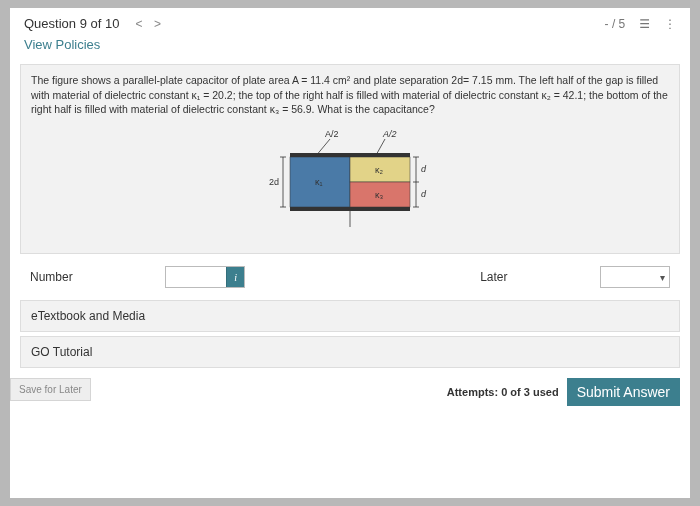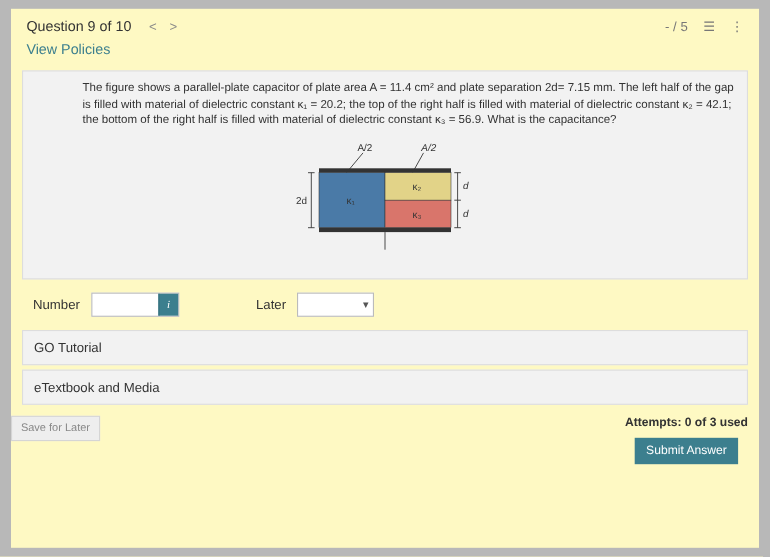--- a/index.html
+++ b/index.html
@@ -6,21 +6,21 @@
   body {
     margin: 0;
     padding: 0;
     font-family: Arial, Helvetica, sans-serif;
     background: #b8b8b8;
     width: 700px;
     height: 506px;
     overflow: hidden;
   }
   .page {
-    background: #fef9c3;
+    background: #ffffff;
     margin: 8px 10px;
     min-height: 490px;
     position: relative;
   }
   .header {
     display: flex;
     align-items: center;
     justify-content: space-between;
     padding: 8px 14px 4px 14px;
     font-size: 13px;
@@ -46,36 +46,36 @@
   .body-section {
     background: #f2f2f2;
     margin: 4px 10px;
     border: 1px solid #ddd;
     padding: 8px 10px;
   }
   .question-text {
     font-size: 10.5px;
     color: #333;
     line-height: 1.4;
-    margin-left: 44px;
   }
   .diagram {
     display: flex;
     justify-content: center;
     padding: 10px 0 8px 0;
   }
   .diagram svg { display: block; }
   .answer-row {
     margin: 4px 10px;
     padding: 8px 10px;
     display: flex;
     align-items: center;
     gap: 10px;
     font-size: 12px;
     color: #333;
+    justify-content: space-between;
   }
   .nbox {
     width: 80px; height: 22px;
     background: #fff; border:1px solid #bbb;
     display: inline-flex; align-items: center;
   }
   .info-btn {
     width: 18px; height: 20px;
     background:#3c7f8e;color:#fff; font-size:10px; font-family: serif; font-style: italic;
     display:inline-flex;align-items:center;justify-content:center;
@@ -101,26 +101,26 @@
     align-items:flex-start;
     padding: 6px 10px 2px 0;
   }
   .save-later {
     font-size:10px;color:#888;
     border:1px solid #d5d5d5;
     padding:5px 8px;
     background:#eee;
   }
   .footer-right {
-    display:flex;align-items:center;gap:8px;flex-direction:column;
+    display:flex;align-items:center;gap:8px;
   }
   .attempts-text { font-size:11px;color:#333;font-weight:bold;}
   .submit-btn {
     background:#3c7f8e;color:#fff;
-    font-size:11px;padding:6px 10px;
+    font-size:14px;padding:6px 10px;
     cursor:pointer;
   }
 </style>
 </head>
 <body>
 
 <div class="page">
 
   <div class="header">
     <div class="header-left">
@@ -189,22 +189,22 @@
       <span style="flex:1"></span>
       <span class="info-btn">i</span>
     </span>
     <span style="width:50px"></span>
     <span>Later</span>
     <span class="units-select">
       <span>▾</span>
     </span>
   </div>
 
+  <div class="link-row">eTextbook and Media</div>
   <div class="link-row">GO Tutorial</div>
-  <div class="link-row">eTextbook and Media</div>
 
   <div class="footer">
     <div class="save-later">Save for Later</div>
     <div class="footer-right">
       <span class="attempts-text">Attempts: 0 of 3 used</span>
       <span class="submit-btn">Submit Answer</span>
     </div>
   </div>
 
 </div>

